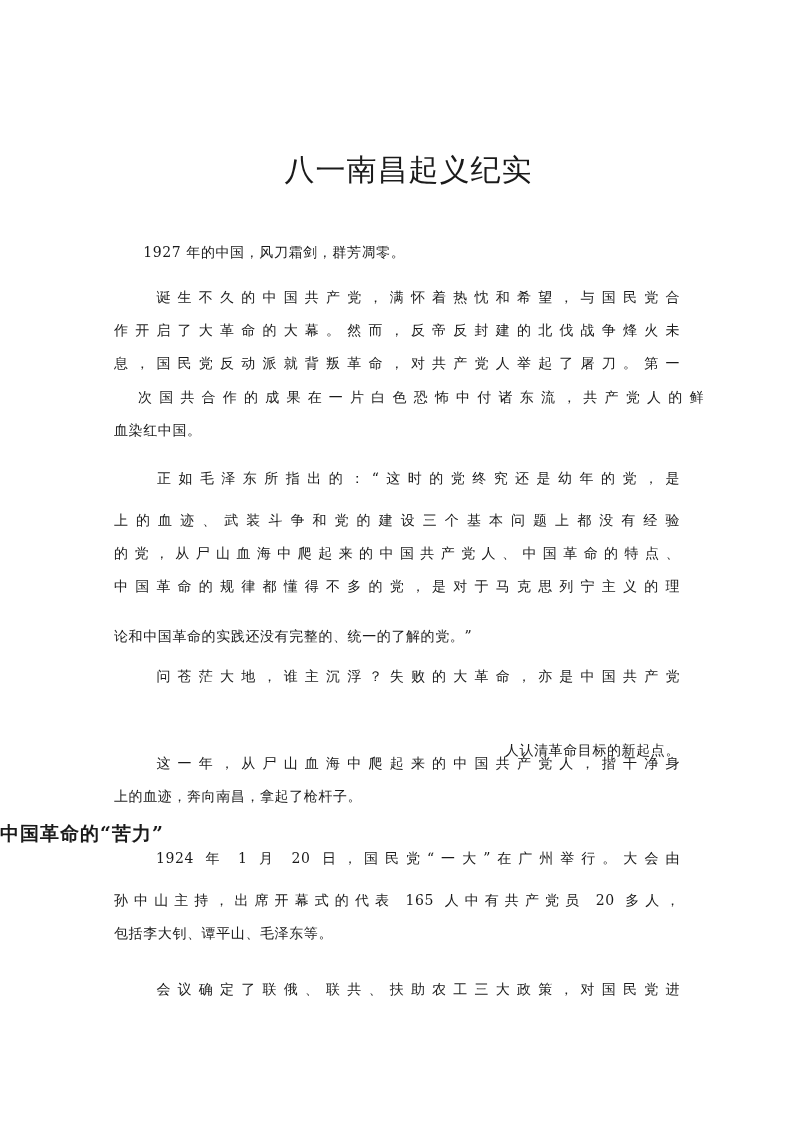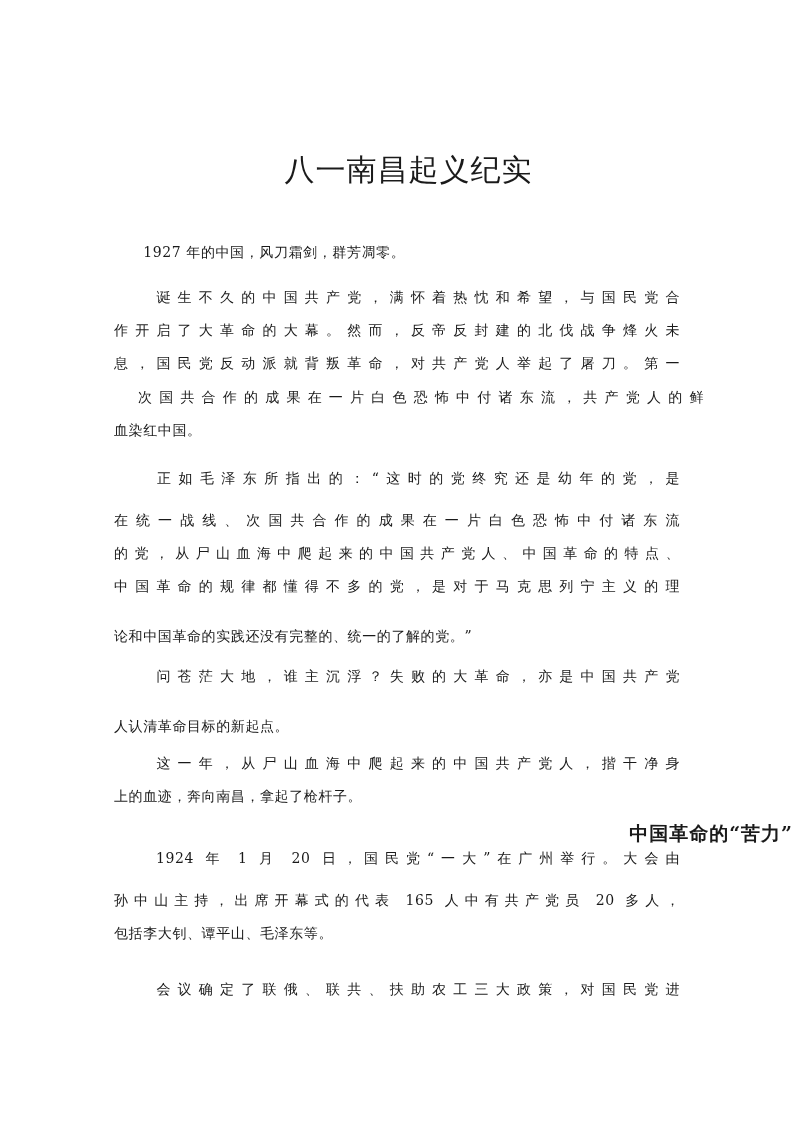--- a/index.html
+++ b/index.html
@@ -3,42 +3,42 @@
 <meta charset="utf-8">
 <style>
   html, body { margin: 0; padding: 0; background: #ffffff; }
   body { width: 793px; height: 1122px; position: relative; overflow: hidden;
          font-family: "DejaVu Serif", "Liberation Serif", serif; color: #1a1a1a; }
   .title { position: absolute; left: 0; width: 793px; top: 150px; text-align: center;
            font-size: 30px; letter-spacing: 1px; line-height: 40px; padding-left: 12px; }
   .line { position: absolute; left: 114px; width: 566px; font-size: 14px; line-height: 24px;
           white-space: nowrap; letter-spacing: 0.6px; }
   .line.justify { text-align: justify; text-align-last: justify; }
-  .heading { position: absolute; left: 0; width: 793px; text-align: right; font-size: 19px;
+  .heading { position: absolute; left: 0; width: 793px; text-align: left; font-size: 19px;
              font-weight: bold; line-height: 24px; letter-spacing: 1px; }
 </style>
 </head>
 <body>
 
 <div>
   <div class="title">八一南昌起义纪实</div>
   <div id="body-lines">
       <div class="line" style="top: 240px;">　　1927 年的中国，风刀霜剑，群芳凋零。</div>
       <div class="line justify" style="top: 285px;">　　诞生不久的中国共产党，满怀着热忱和希望，与国民党合</div>
       <div class="line justify" style="top: 318px;">作开启了大革命的大幕。然而，反帝反封建的北伐战争烽火未</div>
       <div class="line justify" style="top: 351px;">息，国民党反动派就背叛革命，对共产党人举起了屠刀。第一</div>
       <div class="line justify" style="top: 385px; margin-left: 24px;">次国共合作的成果在一片白色恐怖中付诸东流，共产党人的鲜</div>
       <div class="line" style="top: 418px;">血染红中国。</div>
       <div class="line justify" style="top: 466px;">　　正如毛泽东所指出的：“这时的党终究还是幼年的党，是</div>
-      <div class="line justify" style="top: 508px;">在统一战线、次国共合作的成果在一片白色恐怖中付诸东流</div>
+      <div class="line justify" style="top: 508px;">上的血迹、武装斗争和党的建设三个基本问题上都没有经验</div>
       <div class="line justify" style="top: 541px;">的党，从尸山血海中爬起来的中国共产党人、中国革命的特点、</div>
       <div class="line justify" style="top: 574px;">中国革命的规律都懂得不多的党，是对于马克思列宁主义的理</div>
       <div class="line" style="top: 608px; margin-top: 16px;">论和中国革命的实践还没有完整的、统一的了解的党。”</div>
       <div class="line justify" style="top: 664px;">　　问苍茫大地，谁主沉浮？失败的大革命，亦是中国共产党</div>
-      <div class="line" style="top: 714px;">人认清革命目标的新起点。</div>
+      <div class="line" style="top: 738px; text-align: right;">人认清革命目标的新起点。</div>
       <div class="line justify" style="top: 751px;">　　这一年，从尸山血海中爬起来的中国共产党人，揩干净身</div>
       <div class="line" style="top: 784px;">上的血迹，奔向南昌，拿起了枪杆子。</div>
     </div>
   <div id="section-heading" class="heading" style="top: 821px;">中国革命的“苦力”</div>
   <div id="section-lines">
       <div class="line justify" style="top: 846px;">　　1924 年 1 月 20 日，国民党“一大”在广州举行。大会由</div>
       <div class="line justify" style="top: 888px;">孙中山主持，出席开幕式的代表 165 人中有共产党员 20 多人，</div>
       <div class="line" style="top: 921px;">包括李大钊、谭平山、毛泽东等。</div>
       <div class="line justify" style="top: 977px;">　　会议确定了联俄、联共、扶助农工三大政策，对国民党进</div>
     </div>

